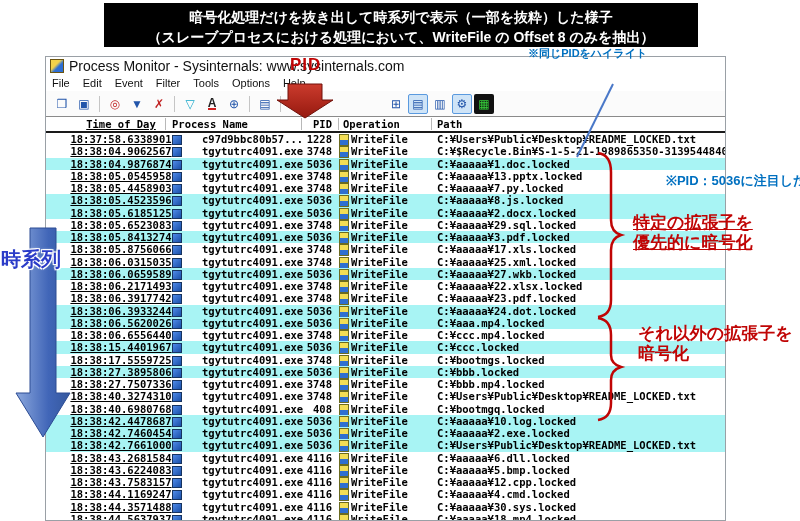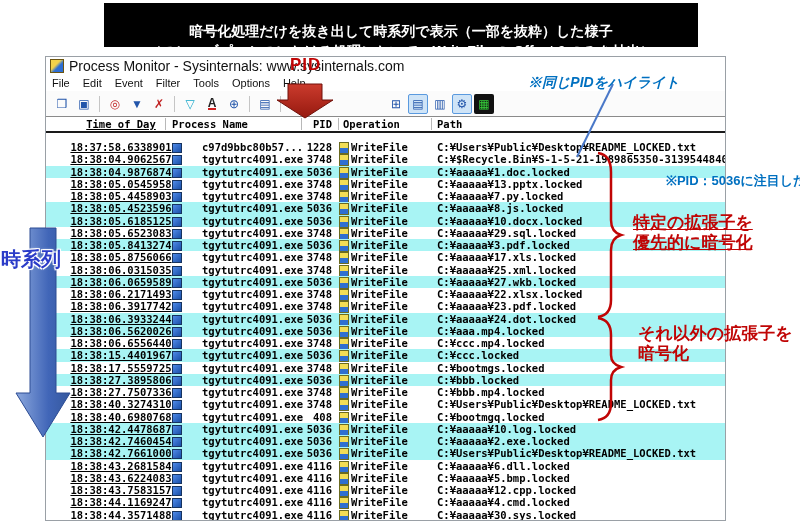--- a/index.html
+++ b/index.html
@@ -4,21 +4,21 @@
 <style>
   html,body{margin:0;padding:0;}
   body{
     position:relative;width:800px;height:521px;overflow:hidden;
     background:#fff;font-family:"Liberation Sans",sans-serif;
   }
   
   .banner{
     position:absolute;left:104px;top:3px;width:594px;height:44px;
     background:#000;color:#fff;text-align:center;
-    font-weight:bold;font-size:14px;line-height:20px;padding-top:18px;
+    font-weight:bold;font-size:14px;line-height:20px;padding-top:4px;
     box-sizing:border-box;white-space:nowrap;
   }
   
   .window{
     position:absolute;left:45px;top:56px;width:681px;height:465px;
     border:1px solid #9aa0a6;background:#fff;box-sizing:border-box;overflow:hidden;
   }
   .titlebar{height:18px;display:flex;align-items:center;padding-left:4px;background:#fff;}
   .app-ico{width:12px;height:12px;margin-right:5px;border:1px solid #6b5410;
     background:linear-gradient(135deg,#f4d24a 40%,#2e6fd4 60%);}
@@ -36,52 +36,52 @@
   .tspacer{width:100px;height:1px;}
   .hl-A{font-weight:bold;color:#222;border-bottom:2px solid #d02020;line-height:10px;}
   
   .grid{position:absolute;left:0;top:59px;right:0;bottom:0;
     font-family:"DejaVu Sans Mono",monospace;font-weight:bold;font-size:10.5px;color:#000;}
   .thead{
     position:relative;height:14px;line-height:14px;background:#fff;
     border-top:1px solid #8a8a8a;border-bottom:2px solid #1a1a1a;box-sizing:content-box;
   }
   .vsep{position:absolute;top:1px;bottom:1px;width:1px;background:#b8b8b8;}
-  .rows{position:absolute;left:0;top:17px;right:0;bottom:0;margin-top:8px;}
+  .rows{position:absolute;left:0;top:17px;right:0;bottom:0;}
   .row{position:relative;height:12.25px;line-height:12.25px;white-space:nowrap;}
   .row.hl{background:var(--highlight_row,#a8f4f4);}
   .cell{position:absolute;top:0;white-space:nowrap;}
   .c-time{left:22px;width:106px;text-align:center;text-decoration:underline;}
   .c-proc{left:120px;padding-left:36px;}
   .c-pid{left:215px;width:71px;text-align:right;}
   .c-op{left:305px;}
   .c-path{left:391px;}
   .p-icon{position:absolute;left:126px;top:2px;width:8px;height:8px;
     background:linear-gradient(135deg,#4f8ae8,#1a4fa8);border:1px solid #16335f;}
   .o-icon{position:absolute;left:293px;top:1px;width:8px;height:10px;
     background:linear-gradient(180deg,#f2dd55 45%,#2f6fd0 55%);border:1px solid #6b6b20;}
   
   .ann{position:absolute;white-space:nowrap;font-weight:bold;}
   .ann-red{color:var(--annotation_red,#c00000);}
   .ann-blue{color:var(--annotation_blue,#0070c0);}
   #pid-label{left:290px;top:55px;font-size:17px;letter-spacing:1px;}
-  #highlight-note{left:528px;top:74px;font-size:14px;font-style:italic;}
+  #highlight-note{left:528px;top:46px;font-size:11px;}
   #pid-focus-note{left:628px;top:171px;font-size:13px;margin-left:38px;}
   #priority-note{left:633px;top:213px;font-size:17px;line-height:20px;text-decoration:underline;}
   #other-note{left:638px;top:324px;font-size:17px;line-height:20px;}
   #timeline-label{left:1px;top:246px;font-size:20px;color:var(--timeline_blue,#2b3cc8);
     text-shadow:1px 1px 0 #fff,-1px -1px 0 #fff,1px -1px 0 #fff,-1px 1px 0 #fff,0 0 3px #fff;}
   .overlay{position:absolute;left:0;top:0;pointer-events:none;}
 </style>
 </head>
 <body>
 
 <div class="banner">
   <div>暗号化処理だけを抜き出して時系列で表示（一部を抜粋）した様子</div>
-  <div>（スレーブプロセスにおける処理において、WriteFile の Offset 0 のみを抽出）</div>
+  <div>（スレーブプロセスにおける処理において、WriteFile の Offset 8 のみを抽出）</div>
 </div>
 
 <div class="window">
   <div class="titlebar">
     <span class="app-ico"></span>
     <span class="title-text">Process Monitor - Sysinternals: www.sysinternals.com</span>
   </div>
   <div class="menubar">
       <span class="menu-item">File</span>
       <span class="menu-item">Edit</span>
@@ -182,21 +182,21 @@
     <span class="cell c-op">WriteFile</span>
     <span class="cell c-path">C:¥aaaaa¥8.js.locked</span>
   </div>
         <div class="row hl">
     <span class="cell c-time">18:38:05.6185125</span>
     <span class="p-icon"></span>
     <span class="cell c-proc">tgytutrc4091.exe</span>
     <span class="cell c-pid">5036</span>
     <span class="o-icon"></span>
     <span class="cell c-op">WriteFile</span>
-    <span class="cell c-path">C:¥aaaaa¥10.docx.locked</span>
+    <span class="cell c-path">C:¥aaaaa¥2.docx.locked</span>
   </div>
         <div class="row">
     <span class="cell c-time">18:38:05.6523083</span>
     <span class="p-icon"></span>
     <span class="cell c-proc">tgytutrc4091.exe</span>
     <span class="cell c-pid">3748</span>
     <span class="o-icon"></span>
     <span class="cell c-op">WriteFile</span>
     <span class="cell c-path">C:¥aaaaa¥29.sql.locked</span>
   </div>

